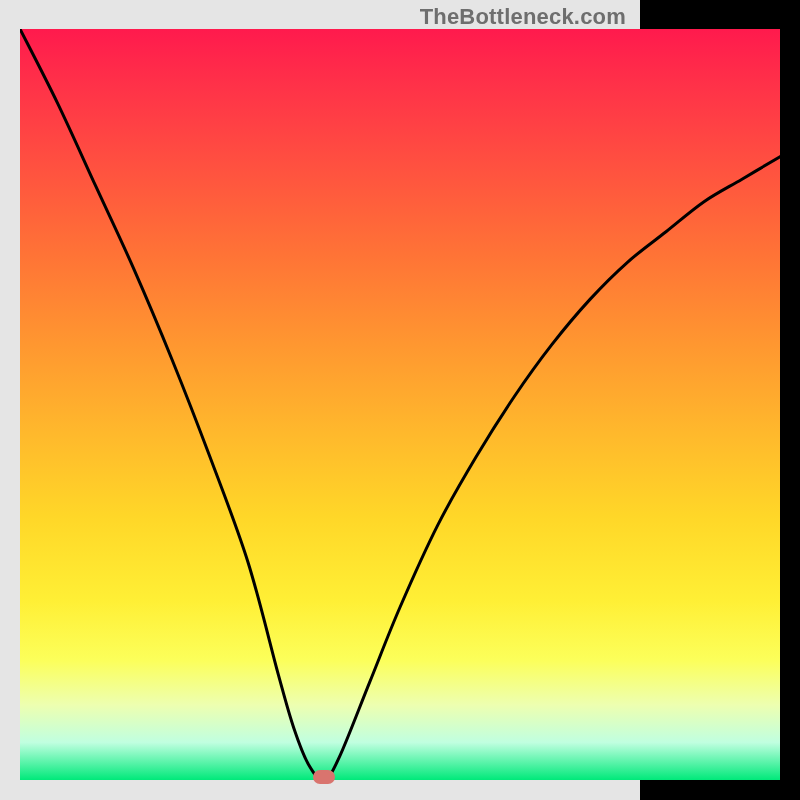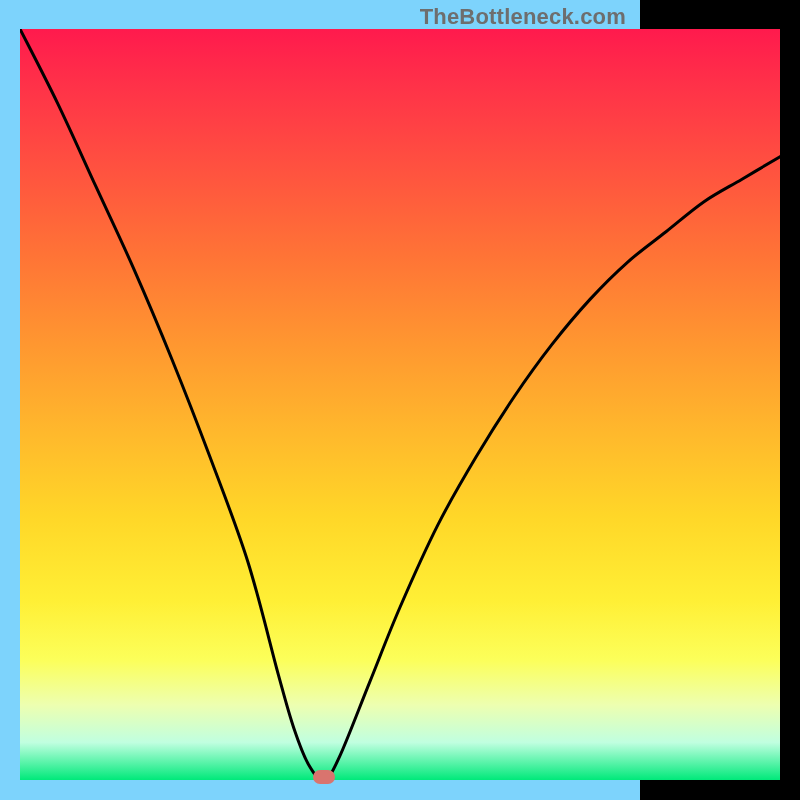--- a/index.html
+++ b/index.html
@@ -1,21 +1,21 @@
 <!DOCTYPE html>
 <html><head>
 <meta charset="utf-8">
 <style>
   * { margin: 0; padding: 0; box-sizing: border-box; }
   html, body { width: 800px; height: 800px; overflow: hidden; background: #000; }
   .frame {
     position: relative;
     width: 640px;
     height: 800px;
-    background: #7dd3fc;
+    background: #e5e5e5;
   }
   .plot {
     position: absolute;
     left: 20px;
     top: 29px;
     width: 760px;
     height: 751px;
     background: linear-gradient(to bottom,
       #ff1a4d 0%,
       #ff3348 8%,

